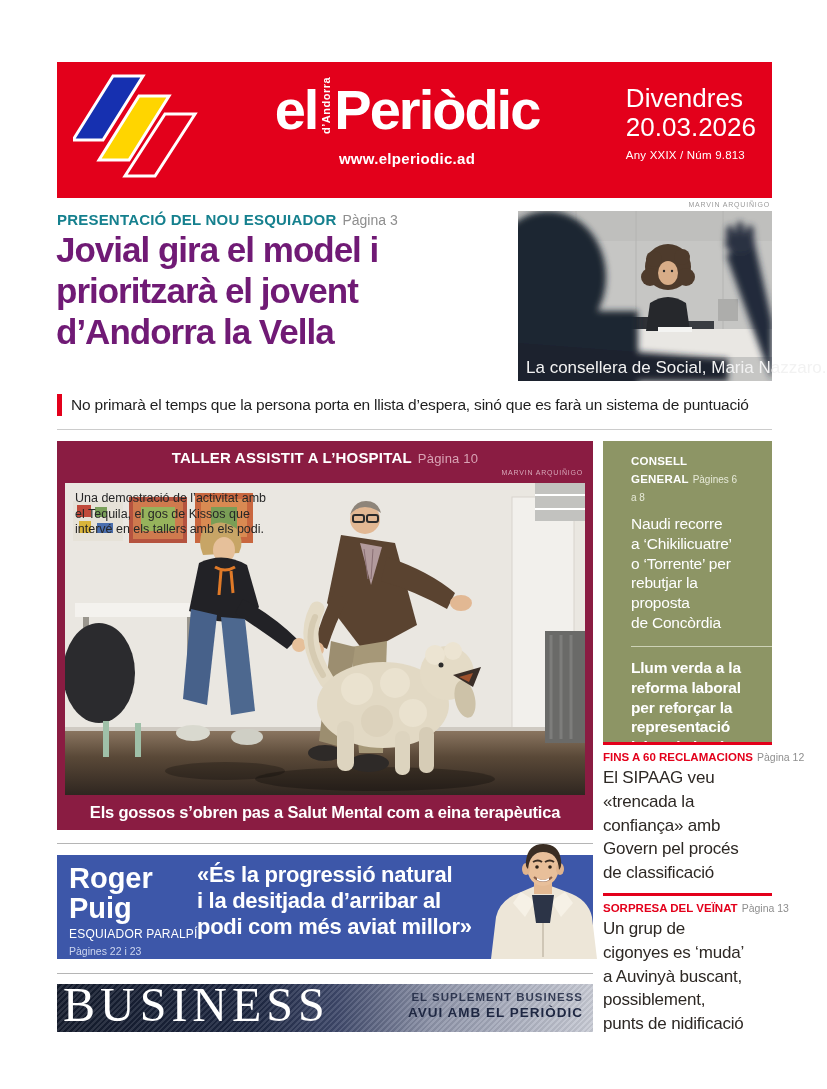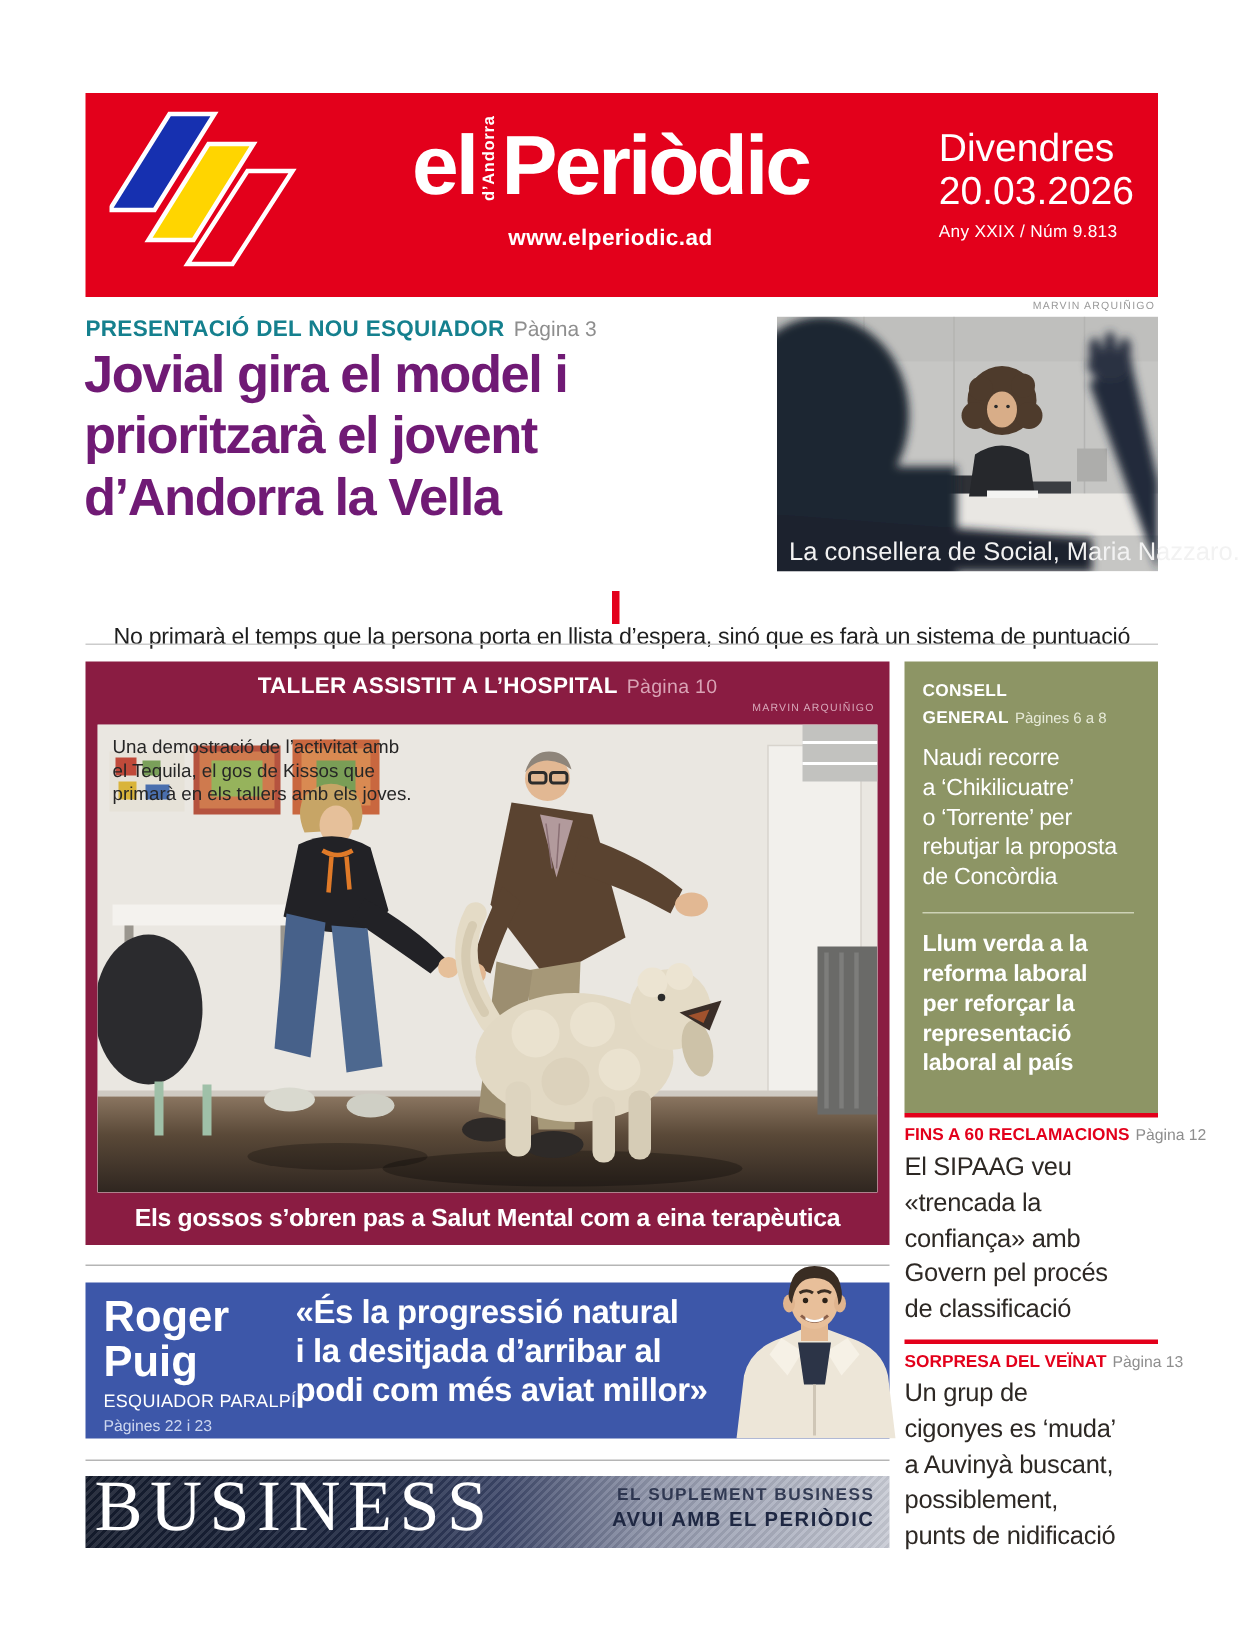--- a/index.html
+++ b/index.html
@@ -16,21 +16,21 @@
   .website { margin-top:14px; color:#fff; font-weight:bold; font-size:15px; letter-spacing:0.3px; }
   .dateblock { position:absolute; right:16px; top:22px; color:#fff; text-align:left; }
   .day, .date { font-size:26px; line-height:1.12; font-weight:normal; }
   .edition { font-size:11.5px; margin-top:7px; letter-spacing:0.2px; }
 
   
   .kickrow { position:absolute; left:57px; top:211px; font-size:15px; }
   .kick-teal { color:#15808e; font-weight:bold; letter-spacing:0.2px; }
   .pageref { color:#8e8e8e; font-weight:normal; margin-left:6px; font-size:14px; }
   .headline { position:absolute; left:56px; top:230px; width:478px; font-size:35px; font-weight:bold; color:#701a75; line-height:1.17; letter-spacing:-1px; }
-  .subrow { position:absolute; left:57px; top:394px; width:715px; display:flex; align-items:center;flex-direction:column; }
+  .subrow { position:absolute; left:57px; top:394px; width:715px; display:flex; align-items:center; }
   .subbar { width:5px; height:22px; background:#e3001b; margin-right:9px; flex:none; }
   .subtext { font-size:15.5px; color:#1f1f1f; letter-spacing:-0.2px; white-space:nowrap; }
   .rule-full { position:absolute; left:57px; top:429px; width:715px; height:1px; background:#cccccc; }
 
   .credit-top { position:absolute; right:57px; top:201px; font-size:7px; color:#9a9a9a; letter-spacing:0.8px; }
   .leadphoto { position:absolute; left:518px; top:211px; width:254px; height:170px; overflow:hidden; }
   .leadcaption { position:absolute; left:526px; top:358px; font-size:17px; color:#f2f2f2; }
 
   
   .maroonbox { position:absolute; left:57px; top:441px; width:536px; height:389px; background:#8a1c42; }
@@ -56,21 +56,21 @@
   .bizbanner { position:absolute; left:57px; top:984px; width:536px; height:48px; overflow:hidden;
     background:linear-gradient(90deg,#141b2c 0%,#1c2640 36%,#3d4769 52%,#8d93a8 70%,#c7cad4 100%); }
   .bizbanner::after { content:""; position:absolute; inset:0;
     background:repeating-linear-gradient(135deg, rgba(255,255,255,0.10) 0 2px, rgba(0,0,0,0.05) 2px 4px); }
   .biztitle { position:absolute; left:6px; top:-7px; font-family:"Liberation Serif", serif; font-size:48px; color:#fff; letter-spacing:5px; z-index:2; }
   .biztag { position:absolute; right:10px; top:7px; text-align:right; z-index:3; color:#1e2742; }
   .biztag1 { font-size:11.5px; letter-spacing:1px; font-weight:bold; opacity:0.85; }
   .biztag2 { font-size:13.5px; font-weight:bold; letter-spacing:1px; margin-top:2px; }
 
   
-  .greenbox { position:absolute; left:603px; top:441px; width:169px; height:301px; background:#8d9565; padding:10px 12px; }
+  .greenbox { position:absolute; left:603px; top:441px; width:169px; height:301px; background:#8d9565; padding:10px 28px; }
   .gkick { font-size:11.5px; color:#fff; font-weight:bold; letter-spacing:0.2px; }
   .gkickpage { font-size:10px; color:#e7ead8; font-weight:normal; margin-left:4px; }
   .ghead1 { margin-top:9px; color:#fff; font-size:15.5px; line-height:1.28; letter-spacing:-0.2px; }
   .grule { margin-top:13px; width:141px; height:1px; background:#cdd2b6; }
   .ghead2 { margin-top:11px; color:#fff; font-size:15.5px; font-weight:bold; line-height:1.28; letter-spacing:-0.2px; }
 
   .redrule1 { position:absolute; left:603px; top:742px; width:169px; height:3px; background:#e3001b; }
   .redrule2 { position:absolute; left:603px; top:893px; width:169px; height:3px; background:#e3001b; }
   .rkickrow { position:absolute; left:603px; font-size:11.5px; }
   .rkick { color:#e3001b; font-weight:bold; }
@@ -247,21 +247,21 @@
         <circle cx="370" cy="172" r="10" fill="#ece4d2"></circle>
           <circle cx="388" cy="168" r="9" fill="#ece4d2"></circle>
         <ellipse cx="400" cy="216" rx="10" ry="19" fill="#cdc2a8" transform="rotate(-12 400 216)"></ellipse>
         <polygon points="388,192 416,184 408,204" fill="#3a2e28"></polygon>
         <polygon points="394,194 408,190 404,199" fill="#a0522d"></polygon>
         <circle cx="376" cy="182" r="2.5" fill="#2b2b2b"></circle>
       </svg>
     </div>
     <div class="scenenote pre">Una demostració de l’activitat amb
 el Tequila, el gos de Kissos que
-primarà en els tallers amb els joves.</div>
+intervé en els tallers amb els podi.</div>
     <div class="marooncap">Els gossos s’obren pas a Salut Mental com a eina terapèutica</div>
   </div>
 
   <div class="rule-left1"></div>
 
   <div class="bluebox">
     <div class="sportname pre">Roger
 Puig</div>
     <div class="sportrole">ESQUIADOR PARALPÍ</div>
     <div class="sportpages">Pàgines 22 i 23</div>

